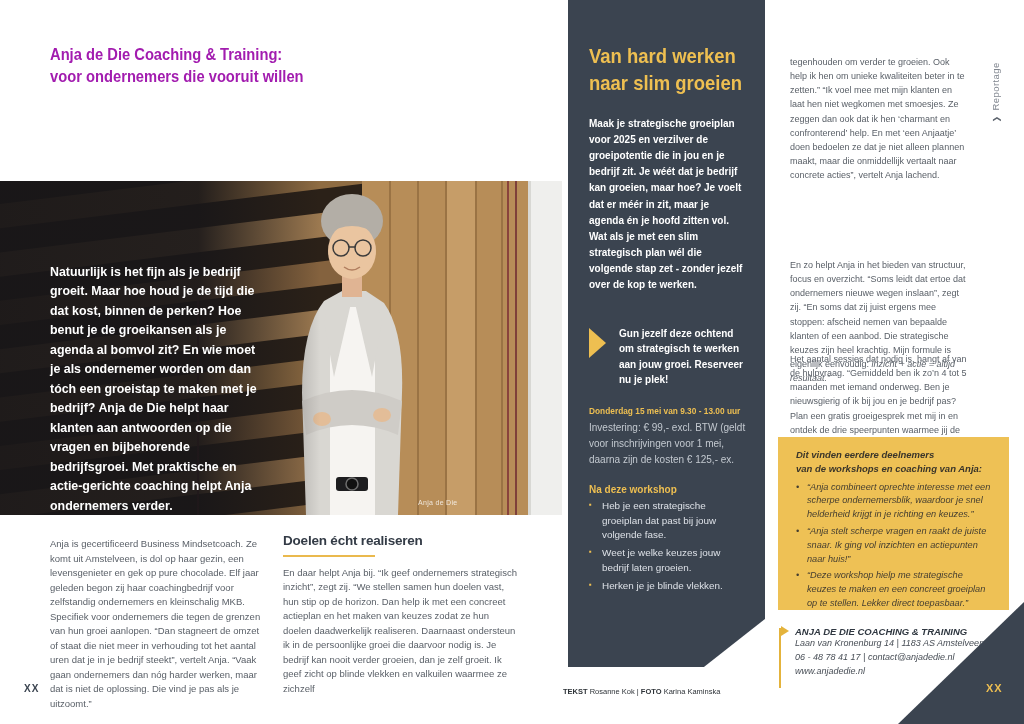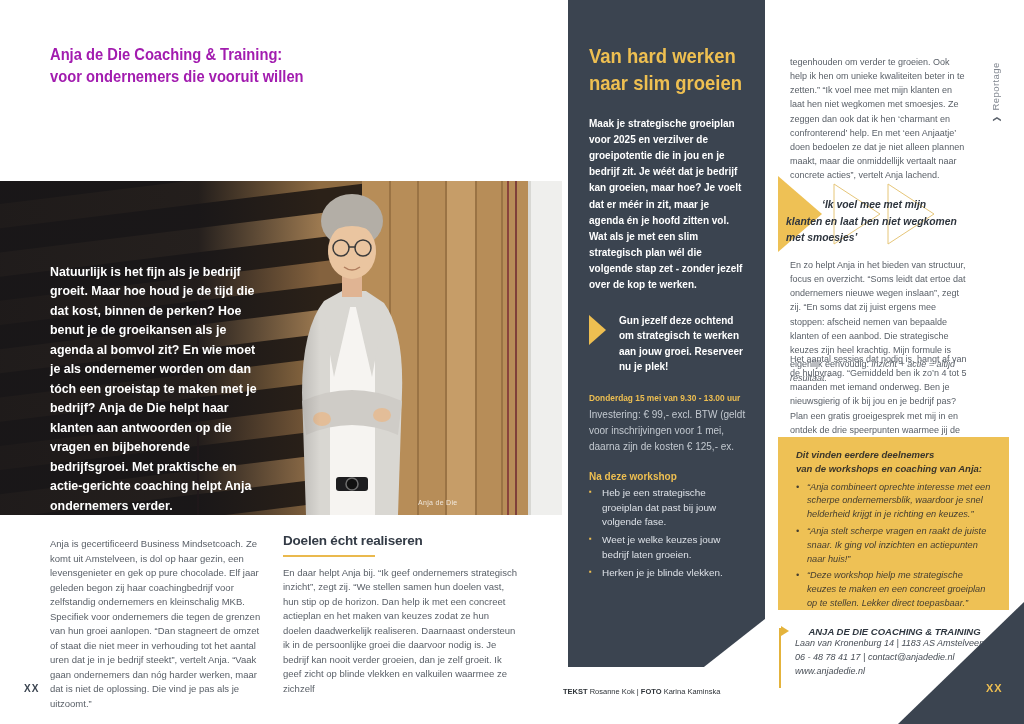--- a/index.html
+++ b/index.html
@@ -32,21 +32,21 @@
 
   
   .panel{left:568px;top:0;width:197px;height:667px;background:#3b4450;
          clip-path:polygon(0 0,100% 0,100% 92.8%,69% 100%,0 100%);
          padding:0;box-sizing:border-box;}
   .panel-inner{position:absolute;left:21px;top:42px;width:157px;}
   .panel h2{margin:0;color:#eebf51;font-size:21px;line-height:1.3;font-weight:bold;}
   .panel h2 .condense{transform:scaleX(0.88);}
   .panel .lead{margin-top:19px;color:#ffffff;font-weight:bold;font-size:10px;line-height:1.62;}
   .panel .body{margin-top:13px;color:#c3c9d0;font-size:10px;line-height:1.62;}
-  .cta{margin-top:19px;display:flex;align-items:flex-start;}
+  .cta{margin-top:32px;display:flex;align-items:flex-start;}
   .cta .tri{width:0;height:0;border-left:17px solid #eebf51;border-top:15px solid transparent;
             border-bottom:15px solid transparent;margin-top:2px;flex:none;}
   .cta .txt{margin-left:13px;color:#ffffff;font-weight:bold;font-size:10px;line-height:1.55;}
   .date-line{margin-top:17px;color:#eebf51;font-weight:bold;font-size:9.8px;}
   .date-line .condense{transform:scaleX(0.85);}
   .price-line{margin-top:4px;color:#c3c9d0;font-size:10px;line-height:1.6;}
   .panel h4{margin:16px 0 4px 0;color:#eebf51;font-size:10px;font-weight:bold;}
   .panel ul{margin:0;padding:0;list-style:none;}
   .panel li{position:relative;padding-left:13px;color:#dde1e7;font-size:9.9px;line-height:1.5;margin-bottom:3px;}
   .panel li::before{content:"▪";position:absolute;left:0;top:0;color:#eebf51;font-size:8px;}
@@ -66,21 +66,21 @@
   .testimonials h4{margin:0;font-size:9.5px;font-weight:bold;color:#3a352a;line-height:1.45;}
   .testimonials ul{margin:5px 0 0 0;padding:0;list-style:none;}
   .testimonials li{position:relative;padding-left:11px;font-size:9.2px;line-height:1.5;margin-bottom:3px;}
   .testimonials li::before{content:"•";position:absolute;left:0;top:0;color:#453e30;}
 
   .contact{left:779px;top:626px;width:215px;}
   .contact .bar{position:absolute;left:0;top:2px;width:2px;height:60px;background:#e4b33c;}
   .contact .flag{position:absolute;left:2px;top:0px;width:0;height:0;
                  border-left:8px solid #e4b33c;border-top:5px solid transparent;border-bottom:5px solid transparent;}
   .contact .txt{margin-left:16px;font-style:italic;}
-  .contact .name{font-size:9.5px;font-weight:bold;color:#2f3740;white-space:nowrap;text-align:center;}
+  .contact .name{font-size:9.5px;font-weight:bold;color:#2f3740;white-space:nowrap;}
   .contact .line{font-size:9px;color:#474d55;line-height:1.55;white-space:nowrap;}
 
   .corner{left:898px;top:602px;width:126px;height:122px;background:#3b4450;
           clip-path:polygon(100% 0,100% 100%,0 100%);}
   .pageno-right{left:986px;top:682px;font-size:11px;font-weight:bold;color:#eebf51;letter-spacing:1px;}
 
   .reportage{left:940px;top:62px;width:110px;transform:rotate(-90deg);transform-origin:center;
              font-size:9.5px;color:#80868f;letter-spacing:0.4px;}
   .reportage .chev{color:#5c636d;font-size:8px;margin-right:5px;}
 </style>
@@ -189,28 +189,20 @@
         <li>Weet je welke keuzes jouw bedrijf laten groeien.</li>
         <li>Herken je je blinde vlekken.</li>
 
       </ul>
 
     </div>
   </div>
 
   <div class="abs rcol p1">tegenhouden om verder te groeien. Ook help ik hen om unieke kwaliteiten beter in te zetten.” “Ik voel mee met mijn klanten en laat hen niet wegkomen met smoesjes. Ze zeggen dan ook dat ik hen ‘charmant en confronterend’ help. En met ‘een Anjaatje’ doen bedoelen ze dat je niet alleen plannen maakt, maar die onmiddellijk vertaalt naar concrete acties”, vertelt Anja lachend.</div>
 
-  <div class="abs quote-block">
-    <svg width="200" height="76" viewBox="0 0 200 76">
-      <polygon points="2,0 46,38 2,76" fill="#eec155"></polygon>
-      <polygon points="58,8 104,38 58,68" fill="none" stroke="#e6c679" stroke-width="1"></polygon>
-      <polygon points="112,8 158,38 112,68" fill="none" stroke="#e6c679" stroke-width="1"></polygon>
-    </svg>
-    <div class="quote-text">‘Ik voel mee met mijn klanten en laat hen niet wegkomen met smoesjes’</div>
-  </div>
 
   <div class="abs rcol p2"><span>En zo helpt Anja in het bieden van structuur, focus en overzicht. “Soms leidt dat ertoe dat ondernemers nieuwe wegen inslaan”, zegt zij. “En soms dat zij juist ergens mee stoppen: afscheid nemen van bepaalde klanten of een aanbod. Die strategische keuzes zijn heel krachtig. Mijn formule is eigenlijk eenvoudig: </span><i>inzicht + actie = altijd resultaat.”</i></div>
 
   <div class="abs rcol p3">Het aantal sessies dat nodig is, hangt af van de hulpvraag. “Gemiddeld ben ik zo’n 4 tot 5 maanden met iemand onderweg. Ben je nieuwsgierig of ik bij jou en je bedrijf pas? Plan een gratis groeigesprek met mij in en ontdek de drie speerpunten waarmee jij de groeipotentie van jóuw bedrijf realiseert.” ◀</div>
 
   <div class="abs testimonials">
     <h4>
       <span>Dit vinden eerdere deelnemers</span><br>
       <span>van de workshops en coaching van Anja:</span>
     </h4>

